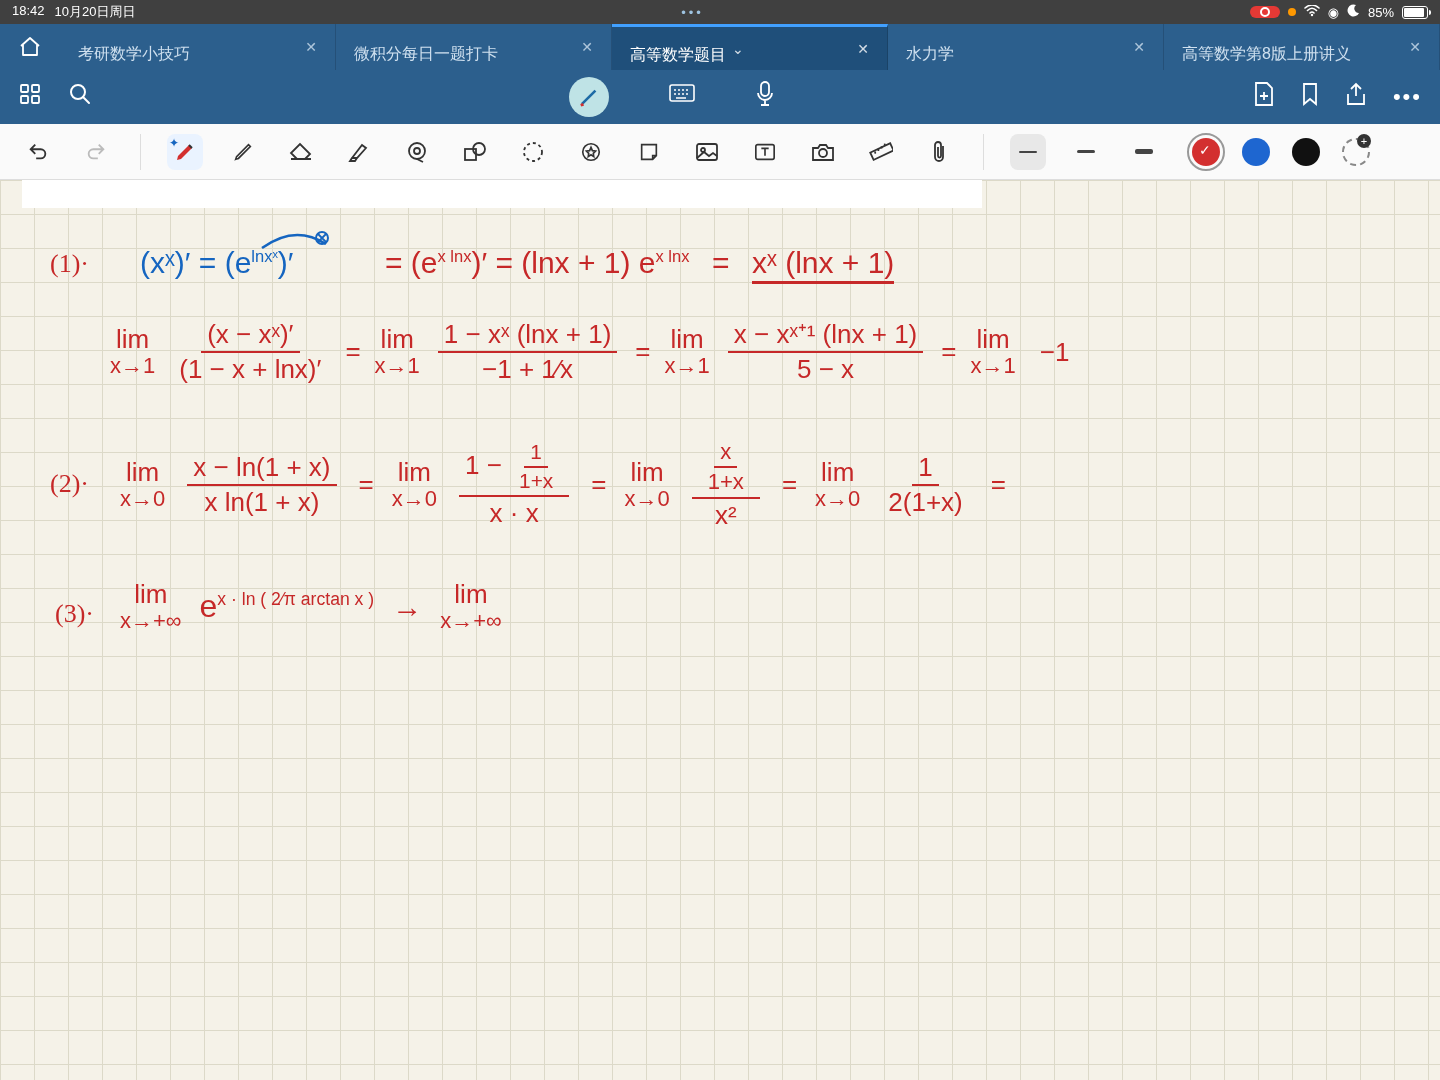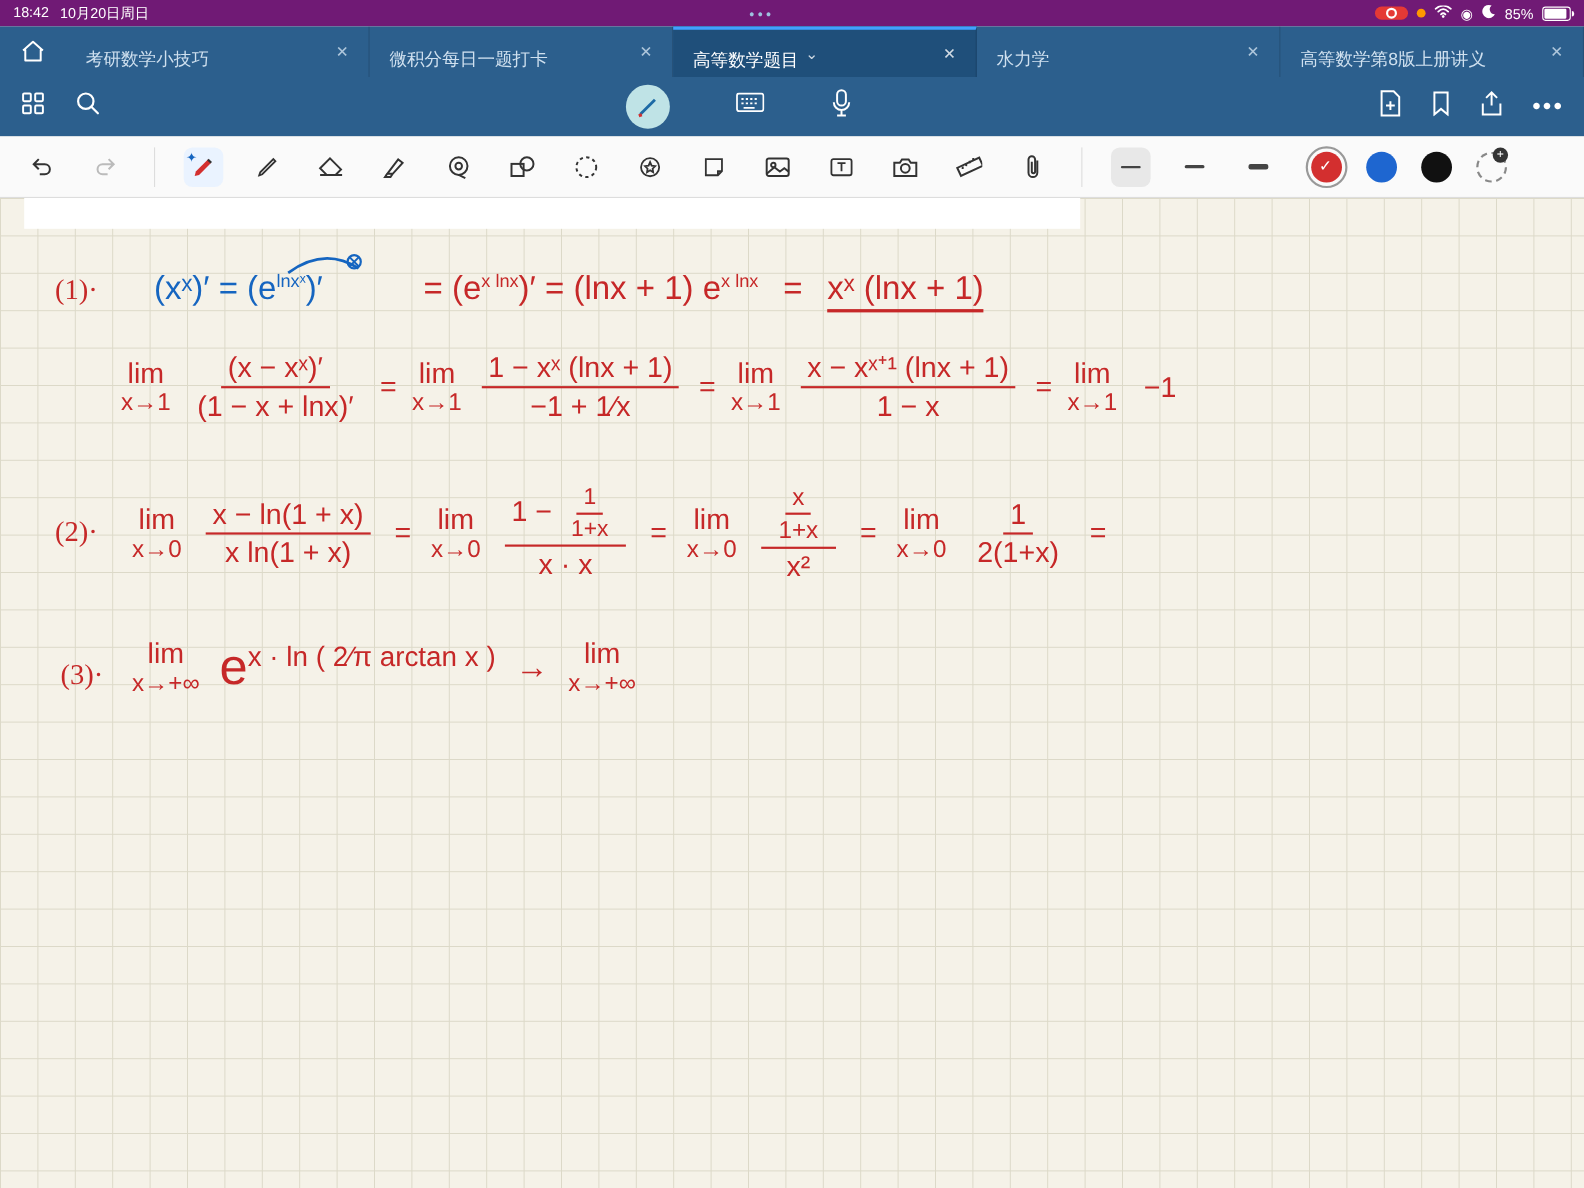--- a/index.html
+++ b/index.html
@@ -8,21 +8,21 @@
   width: 1440px;
   height: 1080px;
   background: #f5f2e8;
   overflow: hidden;
   position: relative;
 }
 
 
 .status-bar {
   height: 24px;
-  background: #701a75;
+  background: #404040;
   color: #fff;
   display: flex;
   align-items: center;
   justify-content: space-between;
   padding: 0 12px;
   font-size: 13px;
 }
 .status-left { display: flex; gap: 10px; }
 .status-right { display: flex; align-items: center; gap: 8px; }
 .record-pill { background: #e53935; border-radius: 10px; padding: 1px 10px; display: flex; align-items: center; }
@@ -434,21 +434,21 @@
         <span class="num">1 − xˣ (lnx + 1)</span>
         <span class="den">−1 + 1⁄x</span>
       </span>
     <span>=</span>
     <span style="display:inline-flex;flex-direction:column;align-items:center;">
       <span>lim</span>
         <span class="thin">x→1</span>
     </span>
     <span class="frac">
         <span class="num">x − xˣ⁺¹ (lnx + 1)</span>
-        <span class="den">1 − x</span>
+        <span class="den">5 − x</span>
       </span>
     <span>=</span>
     <span style="display:inline-flex;flex-direction:column;align-items:center;">
       <span>lim</span>
         <span class="thin">x→1</span>
     </span>
     <span class="frac">
         <span class="den">−1</span>
       </span>
   </div>
@@ -502,21 +502,21 @@
       </span>
     <span>=</span>
   </div>
 
   <span class="ink red" style="left:55px; top:420px;">(3)·</span>
   <div class="ink red" style="left:120px; top:400px; display:flex; align-items:center; gap:18px;">
     <span style="display:inline-flex;flex-direction:column;align-items:center;">
       <span>lim</span>
         <span class="thin">x→+∞</span>
     </span>
-    <span style="font-size:46px;">
+    <span style="font-size:32px;">
       <span>e</span><span class="sup" style="font-size:.55em;">x · ln ( 2⁄π arctan x )</span>
     </span>
     <span style="font-size:30px;">→</span>
     <span style="display:inline-flex;flex-direction:column;align-items:center;">
       <span>lim</span>
         <span class="thin">x→+∞</span>
     </span>
   </div>
 </div>
 

